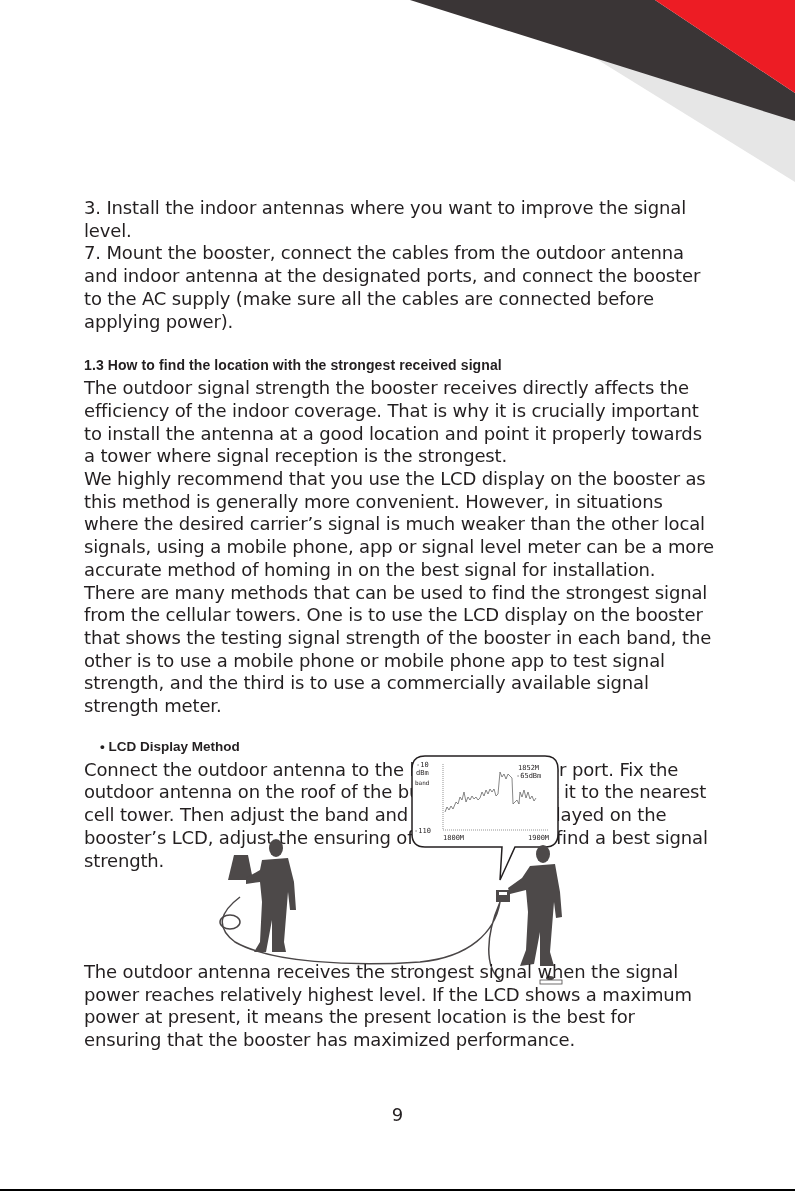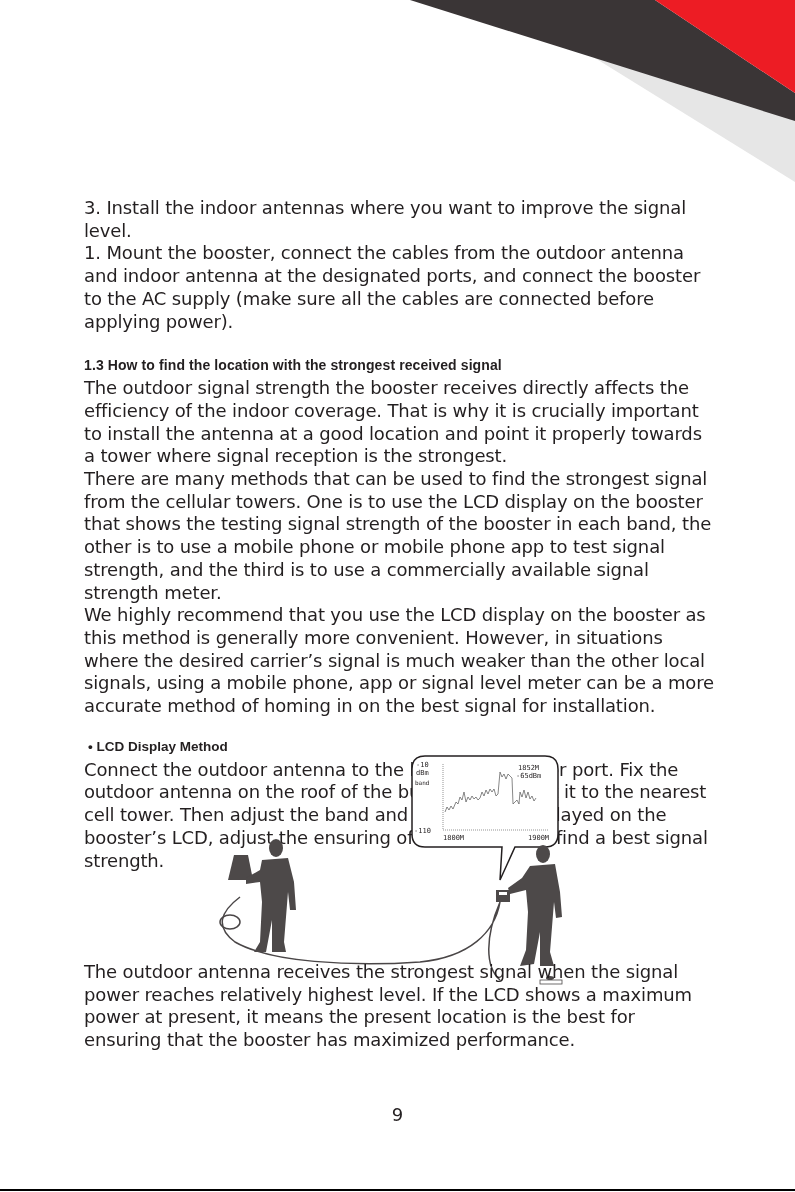--- a/index.html
+++ b/index.html
@@ -4,45 +4,45 @@
   <style>
     html, body { margin: 0; padding: 0; background: #ffffff; }
     body { width: 795px; height: 1192px; position: relative; overflow: hidden;
            font-family: "DejaVu Sans", sans-serif; color: #231f20; }
     .deco { position: absolute; left: 0; top: 0; }
     .content { position: absolute; left: 84px; top: 197px; width: 630px; }
     .p { font-size: 18px; line-height: 22.7px; margin: 0; letter-spacing: -0.15px; }
     .h2 { font-family: "Liberation Sans", sans-serif; font-weight: bold; font-size: 14px;
           margin: 20px 0 0 0; line-height: 24px; letter-spacing: 0.1px; }
     .h3 { font-family: "Liberation Sans", sans-serif; font-weight: bold; font-size: 13.5px;
-          margin: 19px 0 2px 4px; line-height: 20px; }
+          margin: 19px 0 2px 16px; line-height: 20px; }
     .figure { position: absolute; left: 200px; top: 752px; width: 400px; height: 240px; }
     .para-bottom { position: absolute; left: 84px; top: 961px; width: 630px; }
     .page-number { position: absolute; left: 0; width: 795px; top: 1104px; text-align: center;
                    font-size: 18px; }
     .bottom-rule { position: absolute; left: 0; top: 1189px; width: 795px; height: 2px; background: #000; }
     .lcd-text { font-family: "DejaVu Sans Mono", monospace; font-size: 7px; fill: #231f20; }
   </style>
 </head>
 <body>
 
 <svg class="deco" width="795" height="200" viewBox="0 0 795 200">
   <polygon points="590,55 795,118 795,182" fill="#e6e6e6"></polygon>
   <polygon points="410,0 655,0 795,93 795,121" fill="#3a3536"></polygon>
   <polygon points="655,0 795,0 795,93" fill="#ed1c24"></polygon>
 </svg>
 
 <div class="content">
   <p class="p">3. Install the indoor antennas where you want to improve the signal level.</p>
-  <p class="p">1. Mount the booster, connect the cables from the outdoor antenna and indoor antenna at the designated ports, and connect the booster to the AC supply (make sure all the cables are connected before applying power).</p>
+  <p class="p">7. Mount the booster, connect the cables from the outdoor antenna and indoor antenna at the designated ports, and connect the booster to the AC supply (make sure all the cables are connected before applying power).</p>
 
   <h2 class="h2">1.3 How to find the location with the strongest received signal</h2>
   <p class="p">The outdoor signal strength the booster receives directly affects the efficiency of the indoor coverage. That is why it is crucially important to install the antenna at a good location and point it properly towards a tower where signal reception is the strongest.</p>
+  <p class="p">We highly recommend that you use the LCD display on the booster as this method is generally more convenient. However, in situations where the desired carrier’s signal is much weaker than the other local signals, using a mobile phone, app or signal level meter can be a more accurate method of homing in on the best signal for installation.</p>
   <p class="p">There are many methods that can be used to find the strongest signal from the cellular towers. One is to use the LCD display on the booster that shows the testing signal strength of the booster in each band, the other is to use a mobile phone or mobile phone app to test signal strength, and the third is to use a commercially available signal strength meter.</p>
-  <p class="p">We highly recommend that you use the LCD display on the booster as this method is generally more convenient. However, in situations where the desired carrier’s signal is much weaker than the other local signals, using a mobile phone, app or signal level meter can be a more accurate method of homing in on the best signal for installation.</p>
 
   <h3 class="h3">• LCD Display Method</h3>
   <p class="p">Connect the outdoor antenna to the booster’s outdoor port. Fix the outdoor antenna on the roof of the building and point it to the nearest cell tower. Then adjust the band and mark value displayed on the booster’s LCD, adjust the ensuring of the antenna to find a best signal strength.</p>
 </div>
 
 <svg class="figure" width="400" height="240" viewBox="0 0 400 240">
 
   <g>
     <path d="M225,4 L345,4 Q358,4 358,17 L358,82 Q358,95 345,95 L315,95 L300,128 L302,95 L225,95 Q212,95 212,82 L212,17 Q212,4 225,4 Z" fill="#ffffff" stroke="#231f20" stroke-width="1.5"></path>
     <line x1="243" y1="12" x2="243" y2="78" stroke="#666" stroke-width="0.7" stroke-dasharray="1,1"></line>

